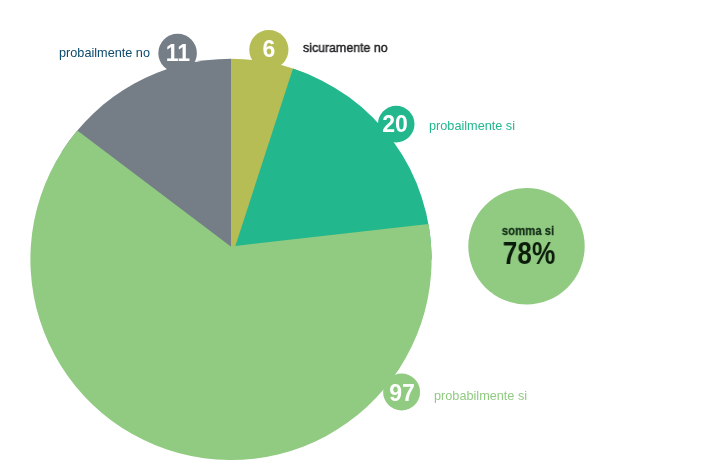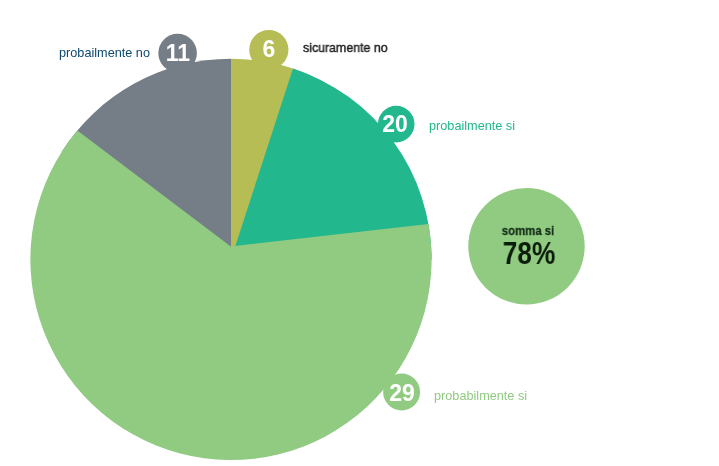--- a/index.html
+++ b/index.html
@@ -47,21 +47,21 @@
       <circle id="b1" cx="396.2" cy="124.1" r="18.3" fill="#22b78d"></circle>
       <circle id="b2" cx="401.6" cy="392.0" r="18.5" fill="#90cb81"></circle>
     </g>
 
     <circle id="sumcirc" cx="526.5" cy="246.3" r="58.2" fill="#90cb81"></circle>
   </svg>
 
   <div class="lbl bval" style="left:177.7px;top:52.6px">11</div>
   <div class="lbl bval" style="left:269.1px;top:48.9px">6</div>
   <div class="lbl bval" style="left:395.4px;top:123.7px">20</div>
-  <div class="lbl bval" style="left:401.9px;top:393.4px">29</div>
+  <div class="lbl bval" style="left:401.9px;top:393.4px">97</div>
 
   <div class="lbl cat" style="left: 59px; top: 46px; color: #0c4a6e;">probailmente no</div>
   <div class="lbl cat" style="left: 303px; top: 41px; transform: scaleX(0.975); transform-origin: left center; -webkit-text-stroke: 0.45px currentcolor; color: rgb(31, 31, 34);">sicuramente no</div>
   <div class="lbl cat" style="left: 428.5px; top: 118.5px; color: rgb(34, 183, 141);">probailmente si</div>
   <div class="lbl cat" style="left: 433.5px; top: 389px; color: rgb(144, 203, 129); text-align: center;">probabilmente si</div>
 
   <div class="lbl sum-lbl" style="left: 527.5px; top: 223.6px; color: rgb(22, 48, 26);">somma si</div>
   <div class="lbl sum-val" style="left: 528.5px; top: 238.3px; color: rgb(11, 28, 11);">78%</div>
 
 </div>

